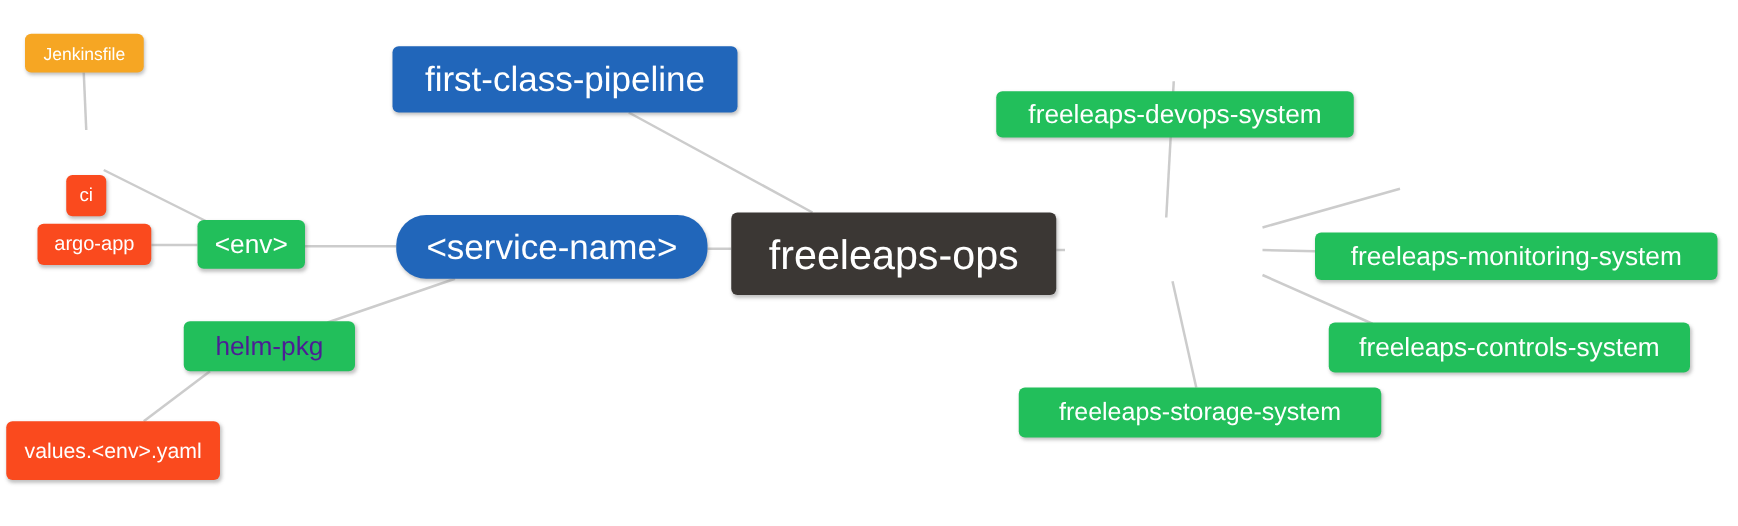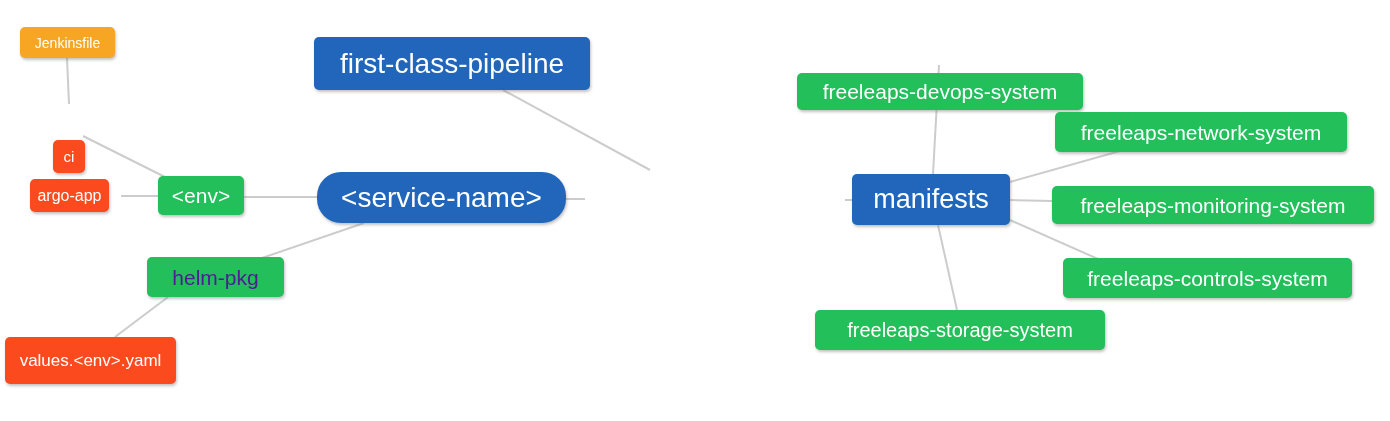--- a/index.html
+++ b/index.html
@@ -58,46 +58,43 @@
       <line x1="1010" y1="200" x2="1052" y2="201" stroke="#cccccc" stroke-width="2"></line>
       <line x1="1010" y1="220" x2="1098" y2="259" stroke="#cccccc" stroke-width="2"></line>
       <line x1="938" y1="225" x2="957" y2="310" stroke="#cccccc" stroke-width="2"></line>
     </svg>
 <div class="node" style="left: 20px; top: 27px; width: 95px; height: 31px; background: rgb(246, 166, 35); color: rgb(255, 255, 255); font-size: 14px; text-align: center;">
       <span>Jenkinsfile</span>
     </div>
     <div class="node" style="left: 53px; top: 104px; width: 32px; height: 33px; background: rgb(250, 74, 30); color: rgb(255, 255, 255); font-size: 15px; margin-top: 36px;">
       <span>ci</span>
     </div>
-    <div class="node" style="left: 30px; top: 179px; width: 79px; height: 33px; background: rgb(250, 74, 30); color: rgb(255, 255, 255); font-size: 16px;">
+    <div class="node" style="left: 30px; top: 179px; width: 91px; height: 33px; background: rgb(250, 74, 30); color: rgb(255, 255, 255); font-size: 16px;">
       <span>argo-app</span>
     </div>
     <div class="node" style="left: 158px; top: 176px; width: 86px; height: 39px; background: rgb(34, 191, 91); color: rgb(255, 255, 255); font-size: 21px;">
       <span>&lt;env&gt;</span>
     </div>
     <div class="node" style="left: 147px; top: 257px; width: 137px; height: 40px; background: rgb(34, 191, 91); color: #4c1d95; font-size: 21px;">
       <span>helm-pkg</span>
     </div>
     <div class="node" style="left: 5px; top: 337px; width: 171px; height: 47px; background: rgb(250, 74, 30); color: rgb(255, 255, 255); font-size: 17px;">
       <span>values.&lt;env&gt;.yaml</span>
     </div>
     <div class="node" style="left: 314px; top: 37px; width: 276px; height: 53px; background: rgb(33, 102, 186); color: rgb(255, 255, 255); font-size: 28px;">
       <span>first-class-pipeline</span>
     </div>
     <div class="node" style="left: 317px; top: 172px; width: 249px; height: 51px; background: rgb(33, 102, 186); color: rgb(255, 255, 255); font-size: 28px; border-radius: 24px;">
       <span>&lt;service-name&gt;</span>
     </div>
-    <div class="node" style="left: 852px; top: 174px; width: 158px; height: 51px; background: rgb(33, 102, 186); color: rgb(255, 255, 255); font-size: 27px;">
-      <span>manifests</span>
+    <div class="node" style="left: 585px; top: 170px; width: 260px; height: 66px; background: rgb(59, 55, 52); color: rgb(255, 255, 255); font-size: 33px;">
+      <span>freeleaps-ops</span>
     </div>
     <div class="node" style="left: 797px; top: 28px; width: 286px; height: 37px; background: rgb(34, 191, 91); color: rgb(255, 255, 255); font-size: 21px; margin-top: 45px;">
       <span>freeleaps-devops-system</span>
-    </div>
-    <div class="node" style="left: 1055px; top: 112px; width: 292px; height: 40px; background: rgb(34, 191, 91); color: rgb(255, 255, 255); font-size: 21px;">
-      <span>freeleaps-network-system</span>
     </div>
     <div class="node" style="left: 1052px; top: 186px; width: 322px; height: 38px; background: rgb(34, 191, 91); color: rgb(255, 255, 255); font-size: 21px;">
       <span>freeleaps-monitoring-system</span>
     </div>
     <div class="node" style="left: 1063px; top: 258px; width: 289px; height: 40px; background: rgb(34, 191, 91); color: rgb(255, 255, 255); font-size: 21px;">
       <span>freeleaps-controls-system</span>
     </div>
     <div class="node" style="left: 815px; top: 310px; width: 290px; height: 40px; background: rgb(34, 191, 91); color: rgb(255, 255, 255); font-size: 20px;">
       <span>freeleaps-storage-system</span>
     </div>

